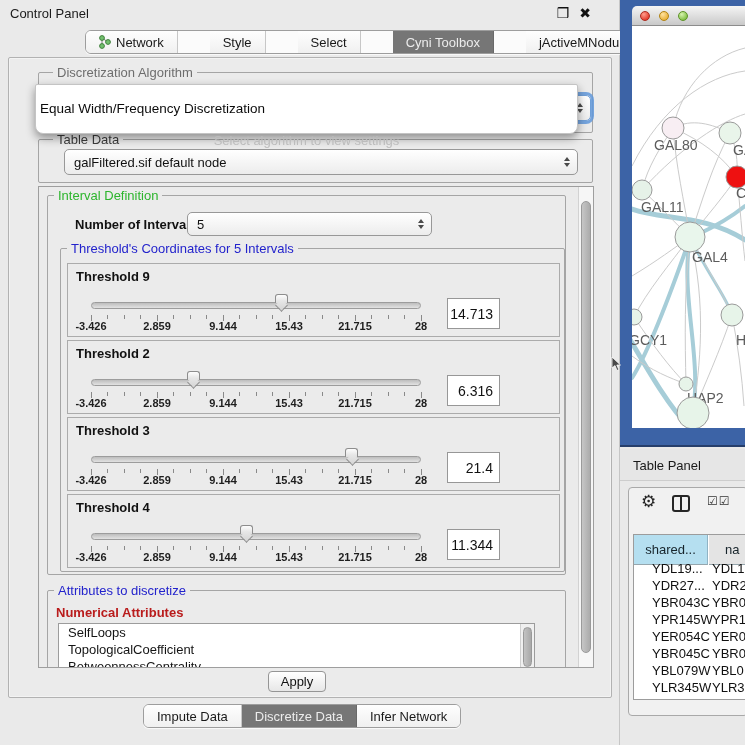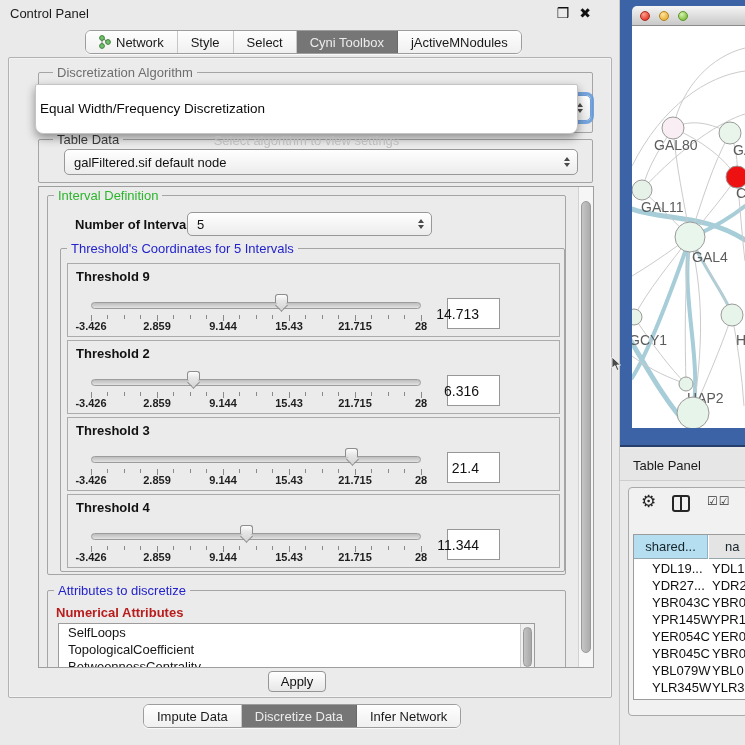--- a/index.html
+++ b/index.html
@@ -12,21 +12,21 @@
   #cp-title{position:absolute;left:10px;top:6px;font-size:13px;color:#1b1b1b;}
   #cp-winbtns{position:absolute;right:28px;top:5px;display:flex;gap:10px;font-size:14px;color:#111;}
   #cp-winbtns span{cursor:default;}
 
   .tabbar{position:absolute;display:flex;align-items:stretch;height:24px;border:1px solid #9d9d9d;
           border-radius:6px;overflow:hidden;background:#fbfbfb;box-shadow:0 1px 1px rgba(255,255,255,.8);}
   .tab{display:flex;align-items:center;gap:5px;padding:0 13px;font-size:13px;color:#191919;
        background:linear-gradient(#fefefe,#f0f0f0);border-right:1px solid #c7c7c7;white-space:nowrap;}
   .tab:last-child{border-right:none;}
   .tab.selected{background:#767676;color:#ececec;border-right-color:#696969;}
-  #top-tabs{left:85px;top:30px;}
+  #top-tabs{left:85px;top:30px;gap:32px;}
   #bottom-tabs{left:143px;top:704px;}
 
   #main-panel{position:absolute;left:8px;top:57px;width:604px;height:641px;border:1px solid #b2b2b2;
               background:#ebebeb;border-radius:2px;box-shadow:inset 0 0 0 1px #f3f3f3;}
 
   .group{position:absolute;border:1px solid #a5a5a5;border-radius:2px;}
   .group-label{position:absolute;top:-8px;left:14px;font-size:13px;background:#ebebeb;padding:0 4px;color:#3c3c3c;white-space:nowrap;}
   .group-label.green{color:#2db52d;left:6px;}
   .group-label.blue{color:#2323cc;left:6px;}
 
@@ -66,21 +66,21 @@
   .thr-label{position:absolute;left:8px;top:5px;font-size:13px;font-weight:bold;color:#111;}
   .thr-track{position:absolute;left:23px;top:38px;width:330px;height:7px;border-radius:4px;
              background:linear-gradient(#bdbdbd,#e2e2e2);border:1px solid #9c9c9c;}
   .thr-thumb{position:absolute;top:30px;width:13px;height:9px;border:1px solid #8d8d8d;border-bottom:none;
              border-radius:3px 3px 0 0;background:linear-gradient(#fdfdfd,#dedede);z-index:2;}
   .thr-thumb::after{content:"";position:absolute;left:1.5px;top:5.5px;width:8px;height:8px;transform:rotate(45deg);
              background:linear-gradient(135deg,#eaeaea,#d4d4d4);border:1px solid #8d8d8d;border-top:none;border-left:none;}
   .thr-tick{position:absolute;width:1px;background:#898989;top:51px;}
   .thr-ticklabel{position:absolute;top:56px;width:60px;text-align:center;font-size:11px;font-weight:bold;color:#1e1e1e;}
   .thr-value{position:absolute;left:379px;top:34px;width:53px;height:31px;background:#fff;border:1px solid #979797;
-             font-size:14px;color:#111;display:flex;align-items:center;justify-content:flex-end;padding-right:20px;}
+             font-size:14px;color:#111;display:flex;align-items:center;justify-content:flex-end;padding-right:6px;}
 
   #attr-group{left:8px;top:403px;width:519px;height:110px;}
   #attr-title{position:absolute;left:8px;top:14px;font-size:13px;font-weight:bold;color:#b91c1c;}
   #attr-list{position:absolute;left:10px;top:32px;width:477px;height:62px;background:#fff;border:1px solid #9c9c9c;overflow:hidden;}
   .attr-item{height:17px;line-height:17px;font-size:13px;color:#141414;padding-left:9px;white-space:nowrap;}
   #attr-vscroll{position:absolute;right:0;top:0;width:14px;height:100%;background:#f0f0f0;border-left:1px solid #d0d0d0;}
   #attr-vthumb{position:absolute;left:2px;top:3px;width:9px;height:40px;border-radius:5px;
                background:linear-gradient(90deg,#c3c3c3,#a9a9a9);border:1px solid #999;}
 
   #apply-btn{position:absolute;left:268px;top:671px;width:58px;height:21px;border:1px solid #959595;border-radius:4px;
@@ -101,21 +101,21 @@
   #tp-strip{position:absolute;left:620px;top:449px;width:125px;height:32px;background:#e6e6e6;
             border-bottom:1px solid #cdcdcd;}
   #tp-title{position:absolute;left:13px;top:9px;font-size:13px;color:#1a1a1a;}
   #tp-body{position:absolute;left:628px;top:487px;width:120px;height:229px;background:#f1f1f1;
            border:1px solid #a9a9a9;border-radius:4px;}
   #tp-gear{position:absolute;left:12px;top:3px;font-size:17px;color:#262626;}
   #tp-colicon{position:absolute;left:43px;top:7px;width:18px;height:17px;border:2px solid #262626;border-radius:3px;}
   #tp-colicon::after{content:"";position:absolute;left:6px;top:0;width:2px;height:13px;background:#262626;}
   #tp-checks{position:absolute;left:78px;top:6px;font-size:12px;color:#333;letter-spacing:1px;}
   #tp-table{position:absolute;left:4px;top:46px;width:115px;height:166px;background:#fff;border:1px solid #9c9c9c;border-right:none;}
-  .tp-hcell{position:absolute;top:0;height:24px;font-size:13px;color:#17242b;display:flex;align-items:center;border-bottom:1px solid #96a6ad;}
+  .tp-hcell{position:absolute;top:0;height:30px;font-size:13px;color:#17242b;display:flex;align-items:center;border-bottom:1px solid #96a6ad;}
   #tp-h1{left:0;width:74px;background:#b5dff0;border-right:1px solid #8fb3c4;justify-content:center;}
   #tp-h2{left:75px;width:100px;background:#e4e4e4;padding-left:16px;}
   #tp-rows{position:absolute;left:0;top:25px;width:115px;height:139px;overflow:hidden;}
   .tp-row{position:relative;height:17px;line-height:17px;font-size:13px;color:#101010;white-space:nowrap;}
   .tp-c1{position:absolute;left:18px;width:70px;overflow:hidden;}
   .tp-c2{position:absolute;left:78px;}
 
   #cursor{position:absolute;left:611px;top:357px;z-index:9;}
 </style>
 </head>

